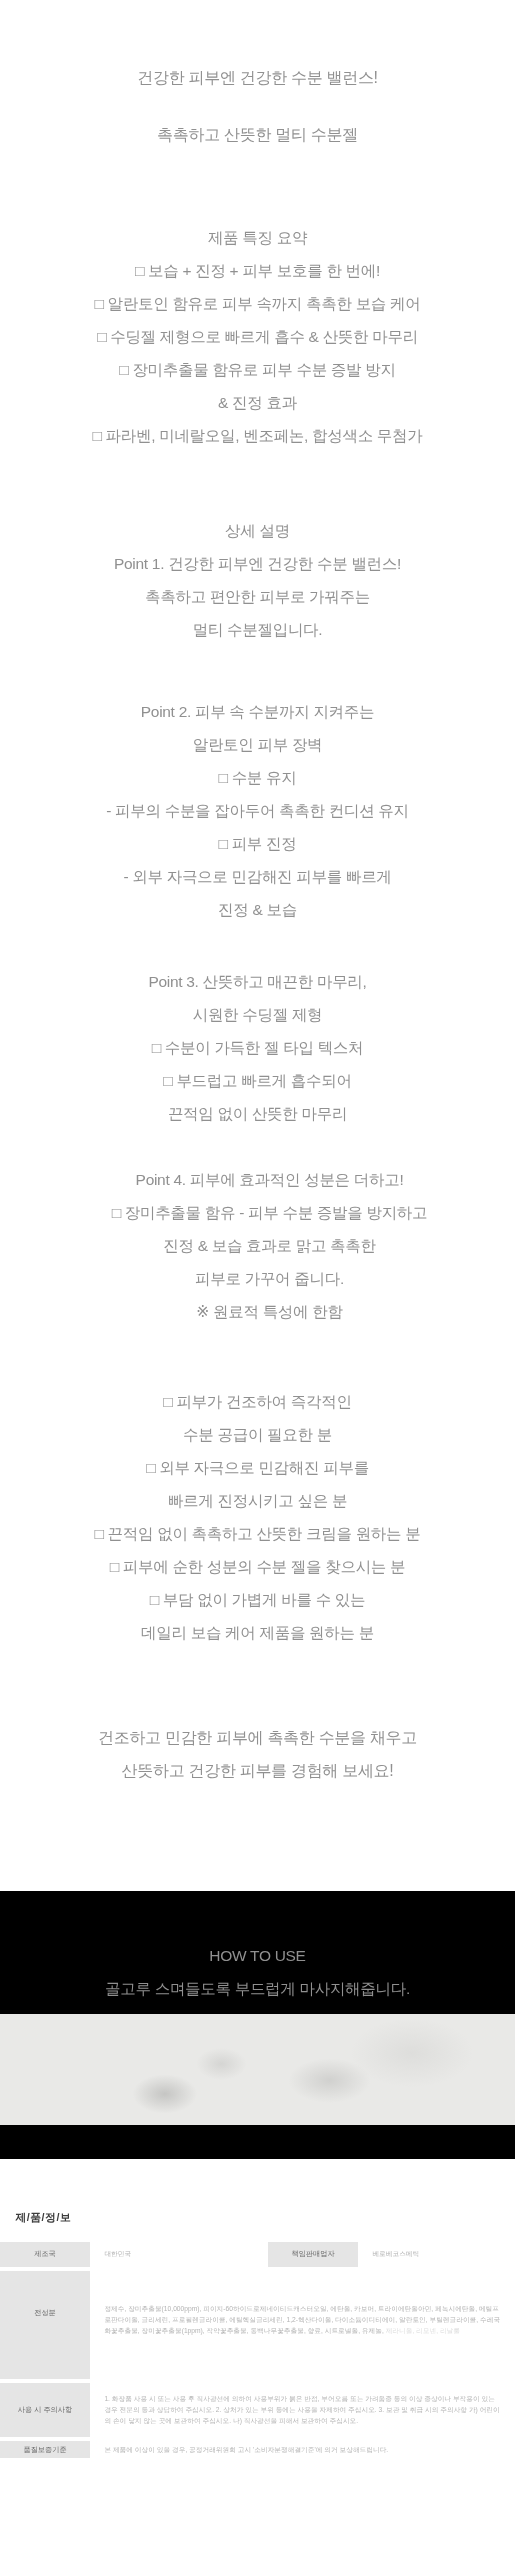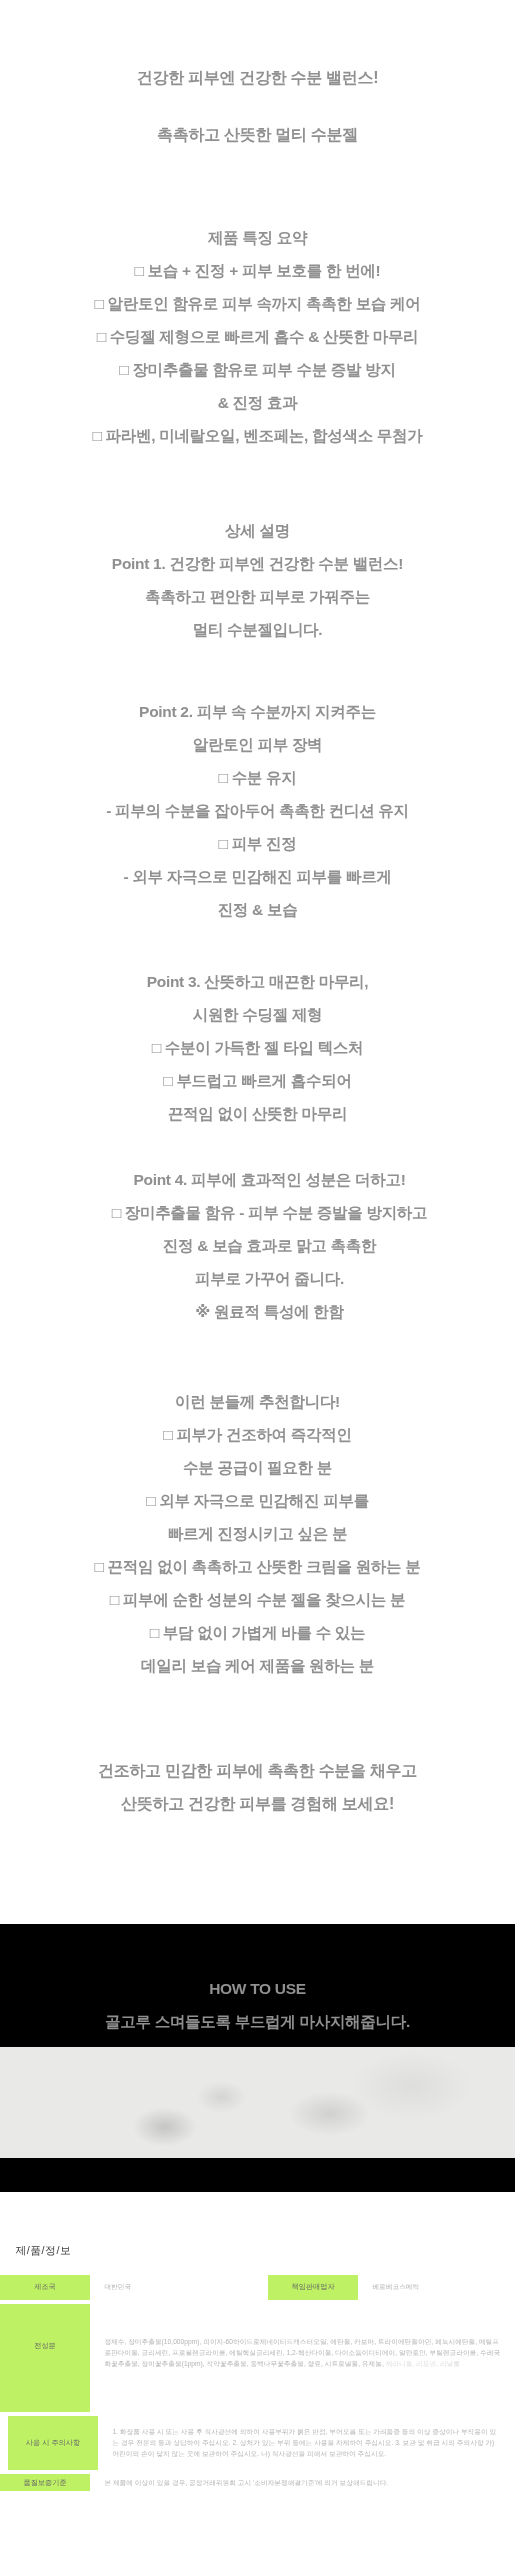--- a/index.html
+++ b/index.html
@@ -3,21 +3,21 @@
 <meta charset="utf-8">
 <style>
   html,body{margin:0;padding:0;}
   body{
     width:515px;height:2576px;overflow:hidden;background:#ffffff;
     font-family:"Liberation Sans","DejaVu Sans",sans-serif;
     -webkit-font-smoothing:antialiased;
   }
   .page{width:515px;height:2576px;position:relative;}
   
-  .copy{width:515px;text-align:center;color:#909090;font-weight:700;}
+  .copy{width:515px;text-align:center;color:#909090;font-weight:400;}
   .copy .line{font-size:15.5px;line-height:33px;white-space:nowrap;letter-spacing:-0.3px;}
   .intro{margin-top:49px;}
   .intro .line{line-height:57px;font-size:16px;}
   .features{margin-top:58px;}
   .detail-p1{margin-top:62px;}
   .detail-p2{margin-top:49px;}
   .detail-p3{margin-top:39px;}
   .detail-p4{margin-top:33px;padding-left:12px;}
   .recommend{margin-top:57px;}
   .closing{margin-top:72px;}
@@ -29,40 +29,40 @@
     margin:8.8px auto 0 auto;width:515px;height:111px;
     background:
       radial-gradient(46px 28px at 32% 72%, rgba(70,70,68,0.22), rgba(70,70,68,0) 70%),
       radial-gradient(36px 23px at 43% 45%, rgba(90,90,88,0.14), rgba(90,90,88,0) 70%),
       radial-gradient(57px 31px at 64% 60%, rgba(80,80,78,0.16), rgba(80,80,78,0) 72%),
       radial-gradient(82px 46px at 80% 35%, rgba(120,120,118,0.10), rgba(120,120,118,0) 75%),
       #e9e9e7;
   }
   
   .pi-heading{
-    margin:52px 0 0 15.5px;font-size:10.8px;font-weight:400;color:#3c3c3c;letter-spacing:0.5px;
+    margin:52px 0 0 15.5px;font-size:10.8px;font-weight:700;color:#3c3c3c;letter-spacing:0.5px;
   }
   .pi-table{margin-top:16.5px;width:515px;font-size:6.7px;}
   .pi-row{display:flex;margin-bottom:4.1px;}
   .pi-label{
-    width:90px;min-width:90px;background:#bef264;color:#666666;
+    width:90px;min-width:90px;background:#e5e5e5;color:#666666;
     display:flex;align-items:center;justify-content:center;text-align:center;
     font-size:7.2px;
   }
   .pi-label.top{align-items:flex-start;padding-top:37px;box-sizing:border-box;}
   .pi-value{
     flex:1;color:#b3b3b3;display:flex;align-items:center;
     padding:5.2px 14.4px;line-height:11.3px;box-sizing:border-box;
   }
   .pi-row.first .pi-label{height:25px;}
   .pi-row.first .pi-value{width:178px;flex:0 0 178px;}
   .pi-row.first .pi-label.second{margin-left:0;font-family:Liberation Serif, serif;}
   .pi-row.ingredients{height:108px;}
   .pi-row.ingredients .pi-value{align-items:flex-start;padding-top:32px;}
-  .pi-row.caution{height:54px;margin-left:8px;}
+  .pi-row.caution{height:54px;}
   .pi-row.warranty{height:17.5px;}
   .faded{opacity:.45;}
 </style>
 </head>
 <body>
 
 <div class="page">
 
   <div class="copy intro">
       <div class="line">건강한 피부엔 건강한 수분 밸런스!</div>
@@ -110,21 +110,20 @@
 
   <div class="copy detail-p4">
       <div class="line">Point 4. 피부에 효과적인 성분은 더하고!</div>
       <div class="line">□ 장미추출물 함유 - 피부 수분 증발을 방지하고</div>
       <div class="line">진정 &amp; 보습 효과로 맑고 촉촉한</div>
       <div class="line">피부로 가꾸어 줍니다.</div>
       <div class="line">※ 원료적 특성에 한함</div>
     </div>
 
   <div class="copy recommend">
-    <div class="line">이런 분들께 추천합니다!</div>
     <div>
         <div class="line">□ 피부가 건조하여 즉각적인</div>
         <div class="line">수분 공급이 필요한 분</div>
         <div class="line">□ 외부 자극으로 민감해진 피부를</div>
         <div class="line">빠르게 진정시키고 싶은 분</div>
         <div class="line">□ 끈적임 없이 촉촉하고 산뜻한 크림을 원하는 분</div>
         <div class="line">□ 피부에 순한 성분의 수분 젤을 찾으시는 분</div>
         <div class="line">□ 부담 없이 가볍게 바를 수 있는</div>
         <div class="line">데일리 보습 케어 제품을 원하는 분</div>
       </div>

